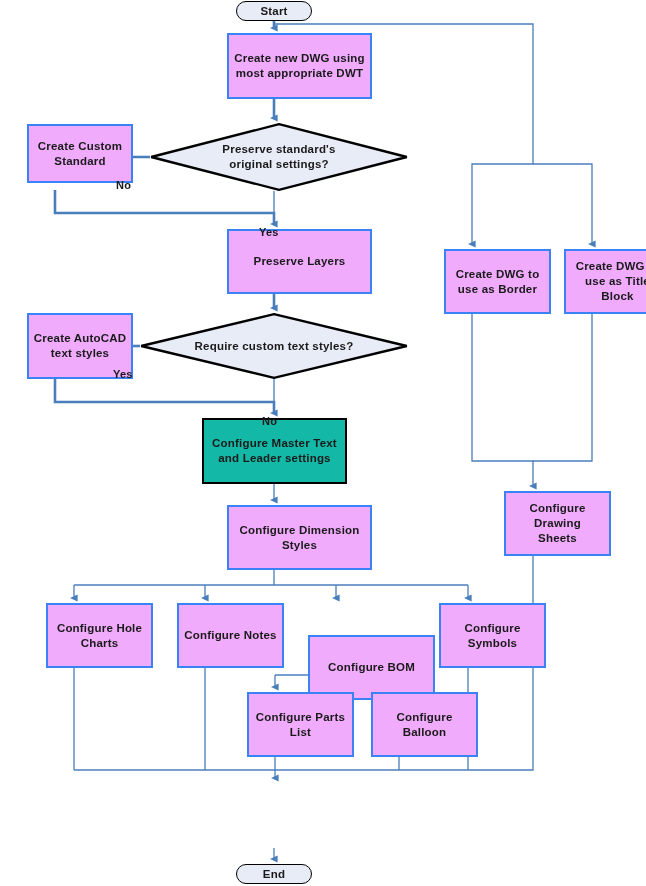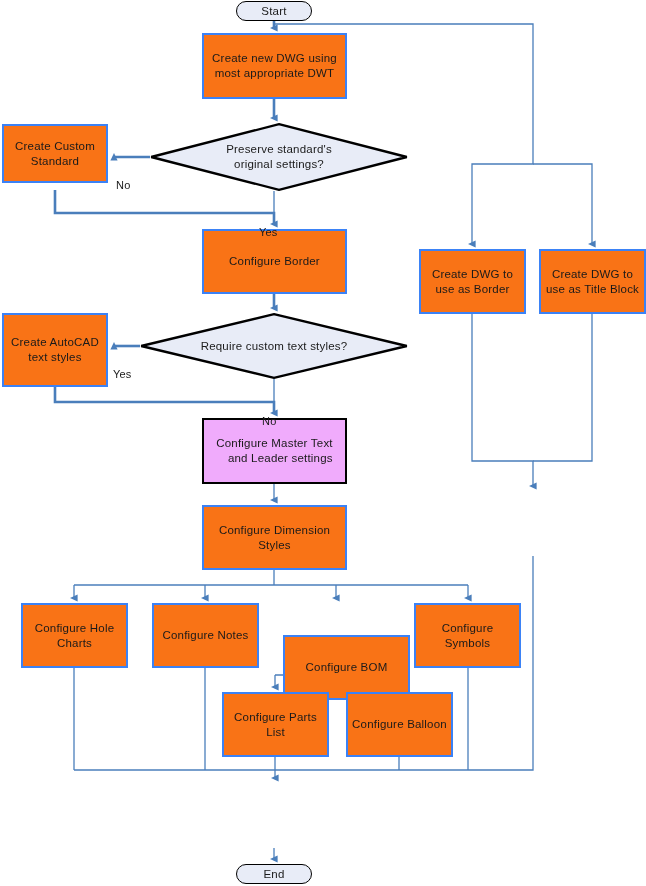--- a/index.html
+++ b/index.html
@@ -9,20 +9,21 @@
   }
   body {
     font-family: "Liberation Sans", sans-serif;
   }
   #canvas {
     position: relative;
     width: 646px;
     height: 886px;
     background: #ffffff;
     overflow: hidden;
+    font-weight: bold;
   }
   svg.wires {
     position: absolute;
     left: 0;
     top: 0;
     width: 646px;
     height: 886px;
     pointer-events: none;
   }
   .node {
@@ -31,30 +32,30 @@
     display: flex;
     align-items: center;
     justify-content: center;
     text-align: center;
     color: #1a1a1a;
     font-size: 11.5px;
     line-height: 15px;
     letter-spacing: 0.2px;
   }
   .node.process {
-    background: #f97316;
+    background: #f0abfc;
     border: 2px solid #3b82f6;
+    margin-left: 25px;
   }
   .node.process.thick {
     border-width: 2px;
   }
   .node.highlight {
-    background: #f0abfc;
+    background: #14b8a6;
     border: 2px solid #000000;
-    text-align: right;
   }
   .node.terminator {
     background: #e8ecf7;
     border: 1.5px solid #000000;
     border-radius: 11px;
   }
   .node .label {
     padding: 0 4px;
     white-space: pre-line;
   }
@@ -166,31 +167,31 @@
     <span class="dlabel">Preserve standard's
 original settings?</span>
   </div>
 
   <div class="node process thick" style="left:2px;top:124px;width:106px;height:59px;">
     <span class="label">Create Custom
 Standard</span>
   </div>
 
   <div class="node process thick" style="left:202px;top:229px;width:145px;height:65px;">
-    <span class="label">Configure Border</span>
+    <span class="label">Preserve Layers</span>
   </div>
 
   <div class="decision" style="left:140px;top:313px;width:268px;height:66px;">
     <svg width="268" height="66" viewBox="0 0 268 66">
       <polygon points="134,1.2 266.8,33 134,64.8 1.2,33" fill="#e8ecf7" stroke="#000000" stroke-width="2.4"></polygon>
     </svg>
     <span class="dlabel">Require custom  text styles?</span>
   </div>
 
-  <div class="node process thick" style="left:2px;top:313px;width:106px;height:74px;">
+  <div class="node process thick" style="left:2px;top:313px;width:106px;height:66px;">
     <span class="label">Create AutoCAD
 text styles</span>
   </div>
 
   <div class="node highlight" style="left:202px;top:418px;width:145px;height:66px;">
     <span class="label">Configure Master Text
 and Leader settings</span>
   </div>
 
   <div class="node process" style="left:202px;top:505px;width:145px;height:65px;">
@@ -233,19 +234,23 @@
   <div class="node process" style="left:419px;top:249px;width:107px;height:65px;">
     <span class="label">Create DWG to
 use as Border</span>
   </div>
 
   <div class="node process" style="left:539px;top:249px;width:107px;height:65px;">
     <span class="label">Create DWG to
 use as Title Block</span>
   </div>
 
+  <div class="node process" style="left:479px;top:491px;width:107px;height:65px;">
+    <span class="label">Configure Drawing
+Sheets</span>
+  </div>
 
   <div class="edge-label" style="left:116px;top:149px;">No</div>
   <div class="edge-label" style="left:259px;top:196px;">Yes</div>
   <div class="edge-label" style="left:113px;top:338px;">Yes</div>
   <div class="edge-label" style="left:262px;top:385px;">No</div>
 
 </div>
 
 </body></html>

